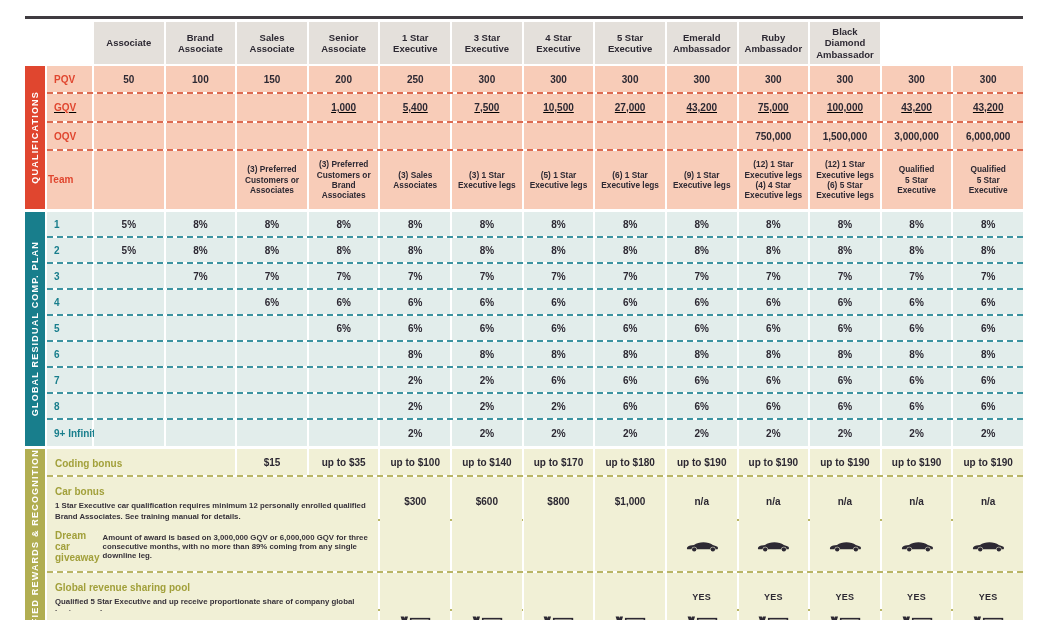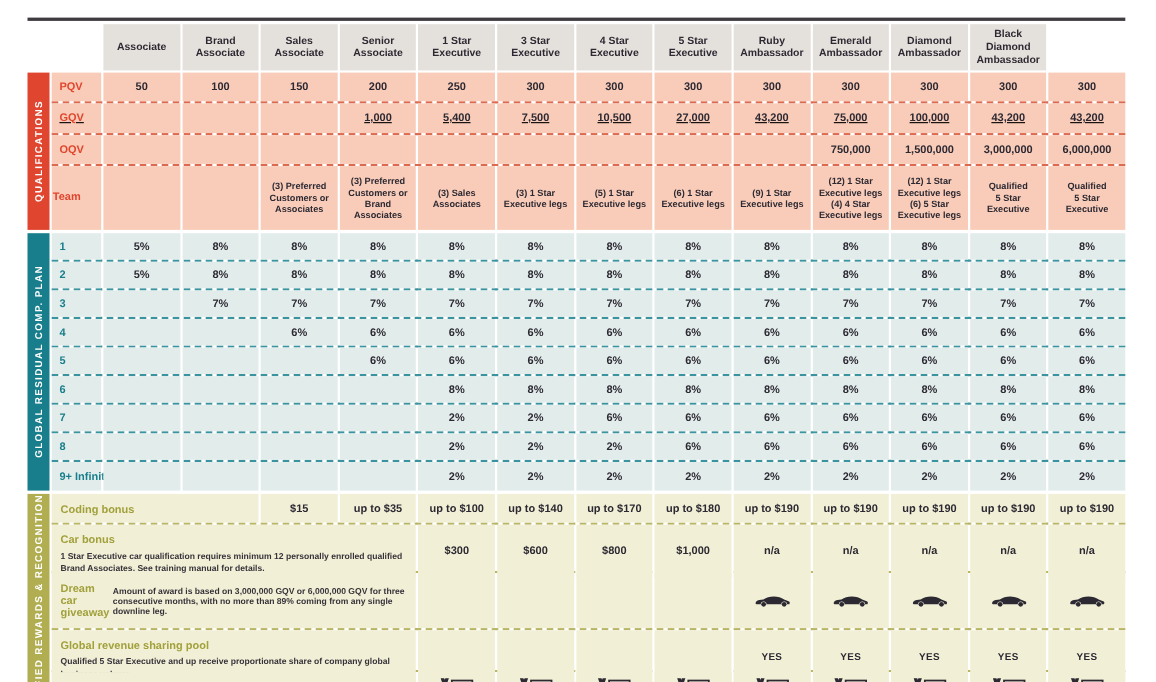--- a/index.html
+++ b/index.html
@@ -72,23 +72,22 @@
     <div class="header-spacer"></div>
 
   <div class="header-cell">Associate</div>
       <div class="header-cell">Brand Associate</div>
       <div class="header-cell">Sales Associate</div>
       <div class="header-cell">Senior Associate</div>
       <div class="header-cell">1 Star Executive</div>
       <div class="header-cell">3 Star Executive</div>
       <div class="header-cell">4 Star Executive</div>
       <div class="header-cell">5 Star Executive</div>
+      <div class="header-cell">Emerald Ambassador</div>
       <div class="header-cell">Ruby Ambassador</div>
-      <div class="header-cell">Emerald Ambassador</div>
-      <div class="header-cell">Diamond Ambassador</div>
       <div class="header-cell">Black Diamond Ambassador</div>
     </div>
 
   <div class="section">
     <div class="vbar q-bar">
       <span>QUALIFICATIONS</span>
     </div>
     <div class="rows q-rows">
         <div class="grid-row q-row">
           <div class="cell row-label">PQV</div>

